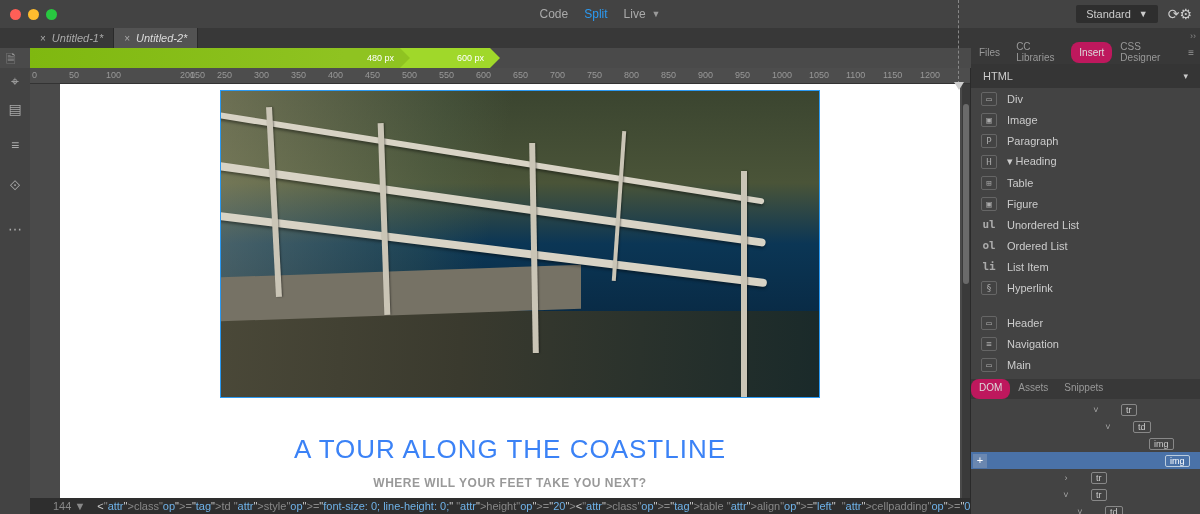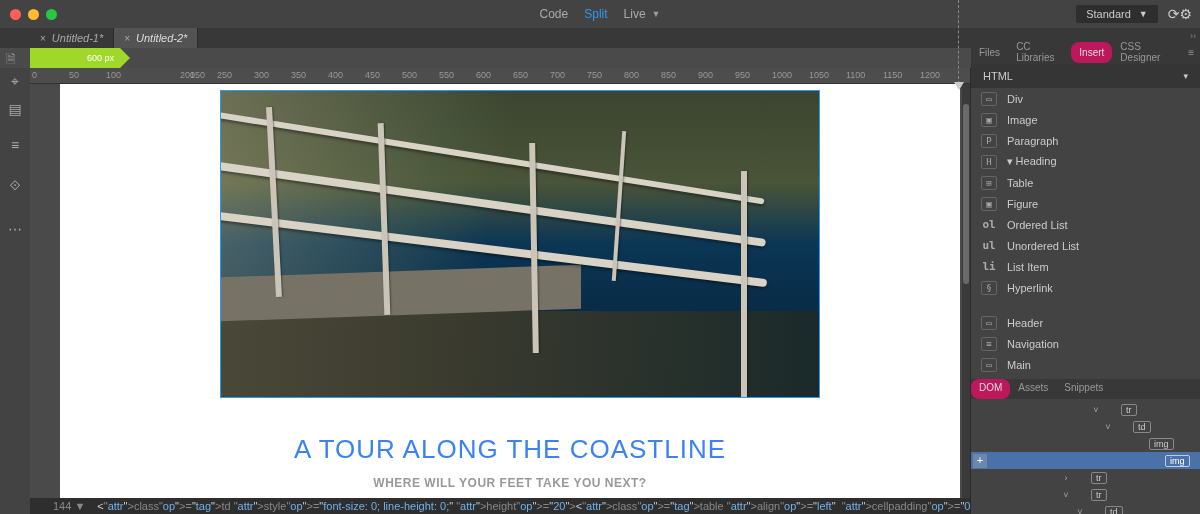--- a/index.html
+++ b/index.html
@@ -117,20 +117,23 @@
   </div>
   <div class="filetab active">
     <span class="close-x">×</span>
     <span>Untitled-2*</span>
   </div>
   <span style="position:absolute;right:4px;top:3px;color:#888;font-size:9px;">››</span>
 </div>
 
 <div class="toolrow">
   <div class="breakpoints">
+    <div class="bp bp1">
+        <span>480 px</span>
+      </div>
     <div class="bp bp2">
         <span>600 px</span>
       </div>
   </div>
   <span style="position:absolute;left:6px;top:2px;color:#999;font-size:12px;">🗎</span>
   <span style="position:absolute;left:6px;top:22px;color:#999;font-size:11px;">⇅</span>
 </div>
 
 <div class="design-marker"></div>
 
@@ -223,26 +226,26 @@
         </div>
         <div class="ins-item">
           <span class="ins-ico">⊞</span>
           <span>Table</span>
         </div>
         <div class="ins-item">
           <span class="ins-ico">▣</span>
           <span>Figure</span>
         </div>
         <div class="ins-item">
+          <span class="ins-ico txt">ul</span>
+          <span>Unordered List</span>
+        </div>
+        <div class="ins-item">
           <span class="ins-ico txt">ol</span>
           <span>Ordered List</span>
-        </div>
-        <div class="ins-item">
-          <span class="ins-ico txt">ul</span>
-          <span>Unordered List</span>
         </div>
         <div class="ins-item">
           <span class="ins-ico txt">li</span>
           <span>List Item</span>
         </div>
         <div class="ins-item">
           <span class="ins-ico">§</span>
           <span>Hyperlink</span>
         </div>
       </div>

